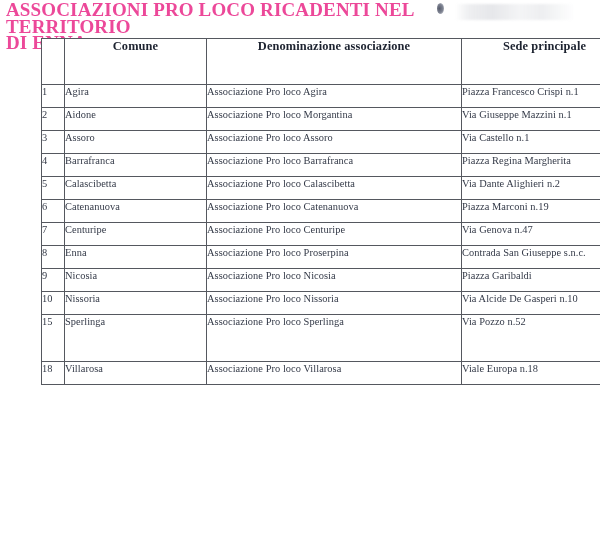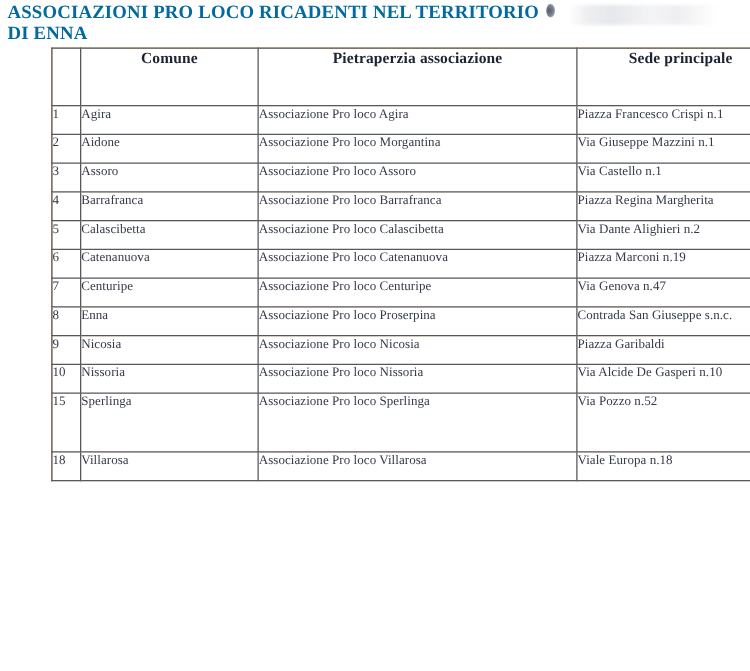--- a/index.html
+++ b/index.html
@@ -23,24 +23,24 @@
     box-sizing: border-box;
   }
 
   
   .doc-title {
     position: absolute;
     left: 6px;
     top: 2px;
     width: 440px;
     font-weight: bold;
-    font-size: 15px;
+    font-size: 19px;
     line-height: 16.5px;
     letter-spacing: 0.15px;
-    color: #0369a1;
+    color: #ec4899;
     text-align: left;
   }
 
   
   .scan-smudge {
     position: absolute;
     left: 455px;
     top: 4px;
     width: 120px;
     height: 16px;
@@ -154,21 +154,21 @@
       <colgroup>
         <col class="c-num">
         <col class="c-com">
         <col class="c-den">
         <col class="c-sede">
       </colgroup>
       <thead>
         <tr>
           <th class="blank"></th>
           <th>Comune</th>
-          <th>Pietraperzia associazione</th>
+          <th>Denominazione associazione</th>
           <th>Sede principale</th>
         </tr>
       </thead>
       <tbody id="table-body">
           <tr>
             <td class="num">1</td>
             <td class="com">Agira</td>
             <td class="den">Associazione  Pro loco Agira</td>
             <td class="sede">Piazza  Francesco Crispi n.1</td>
           </tr>

